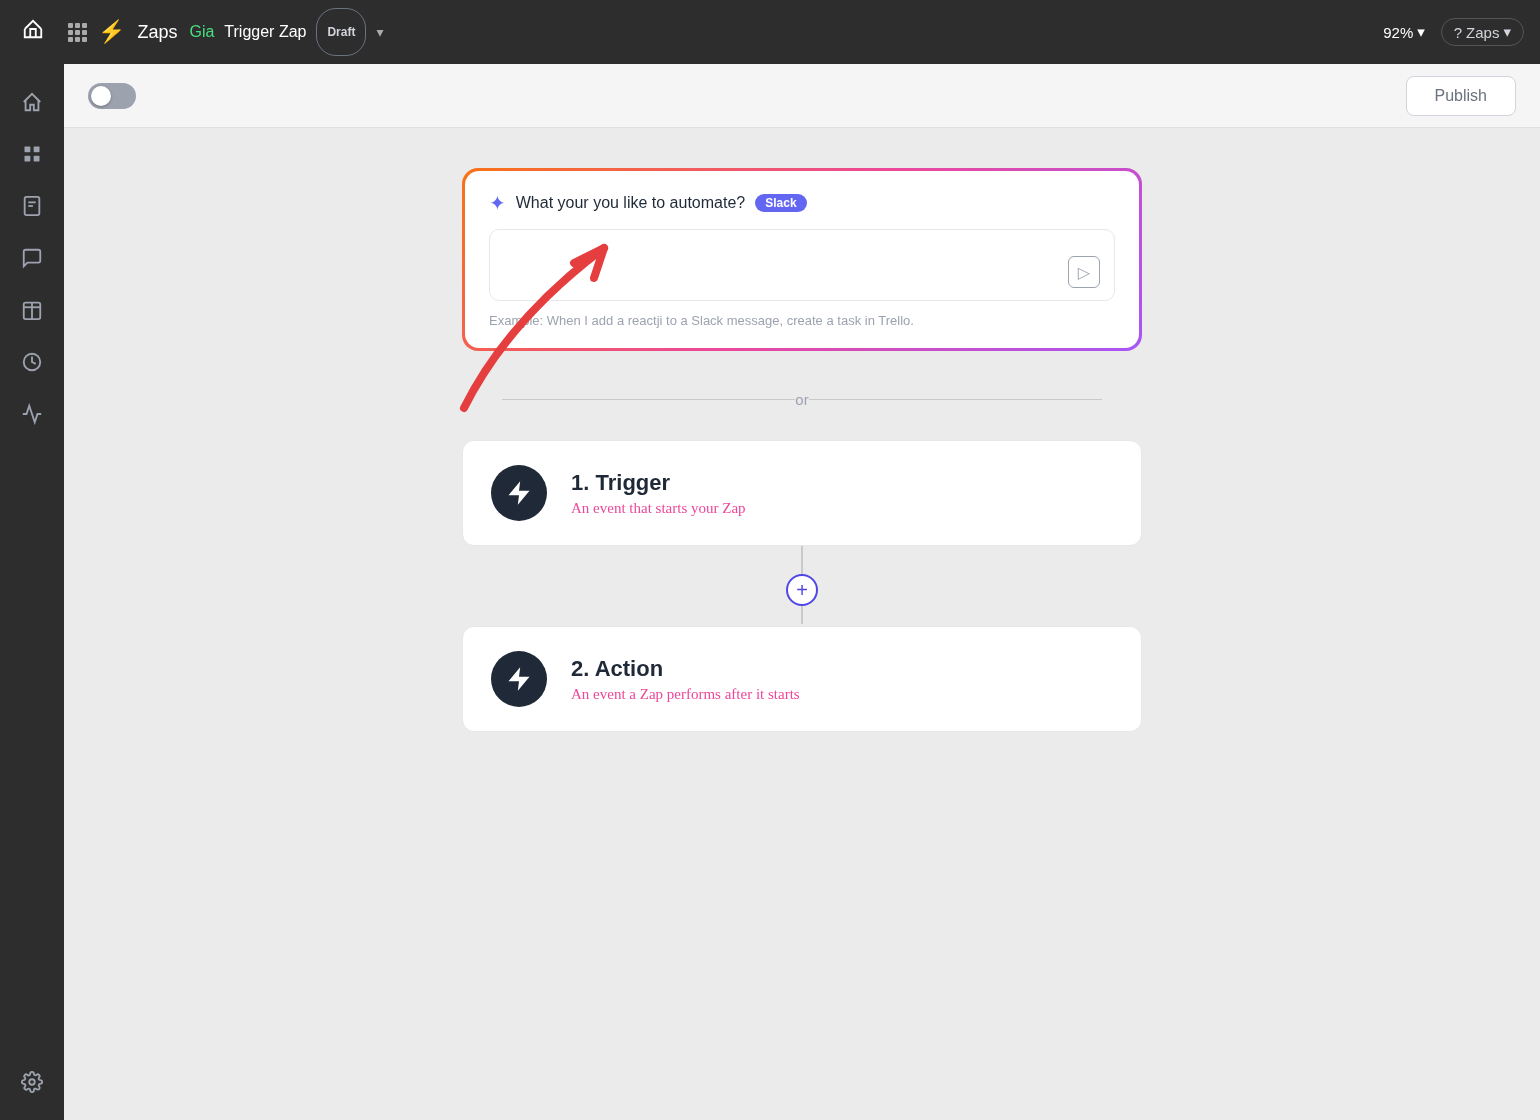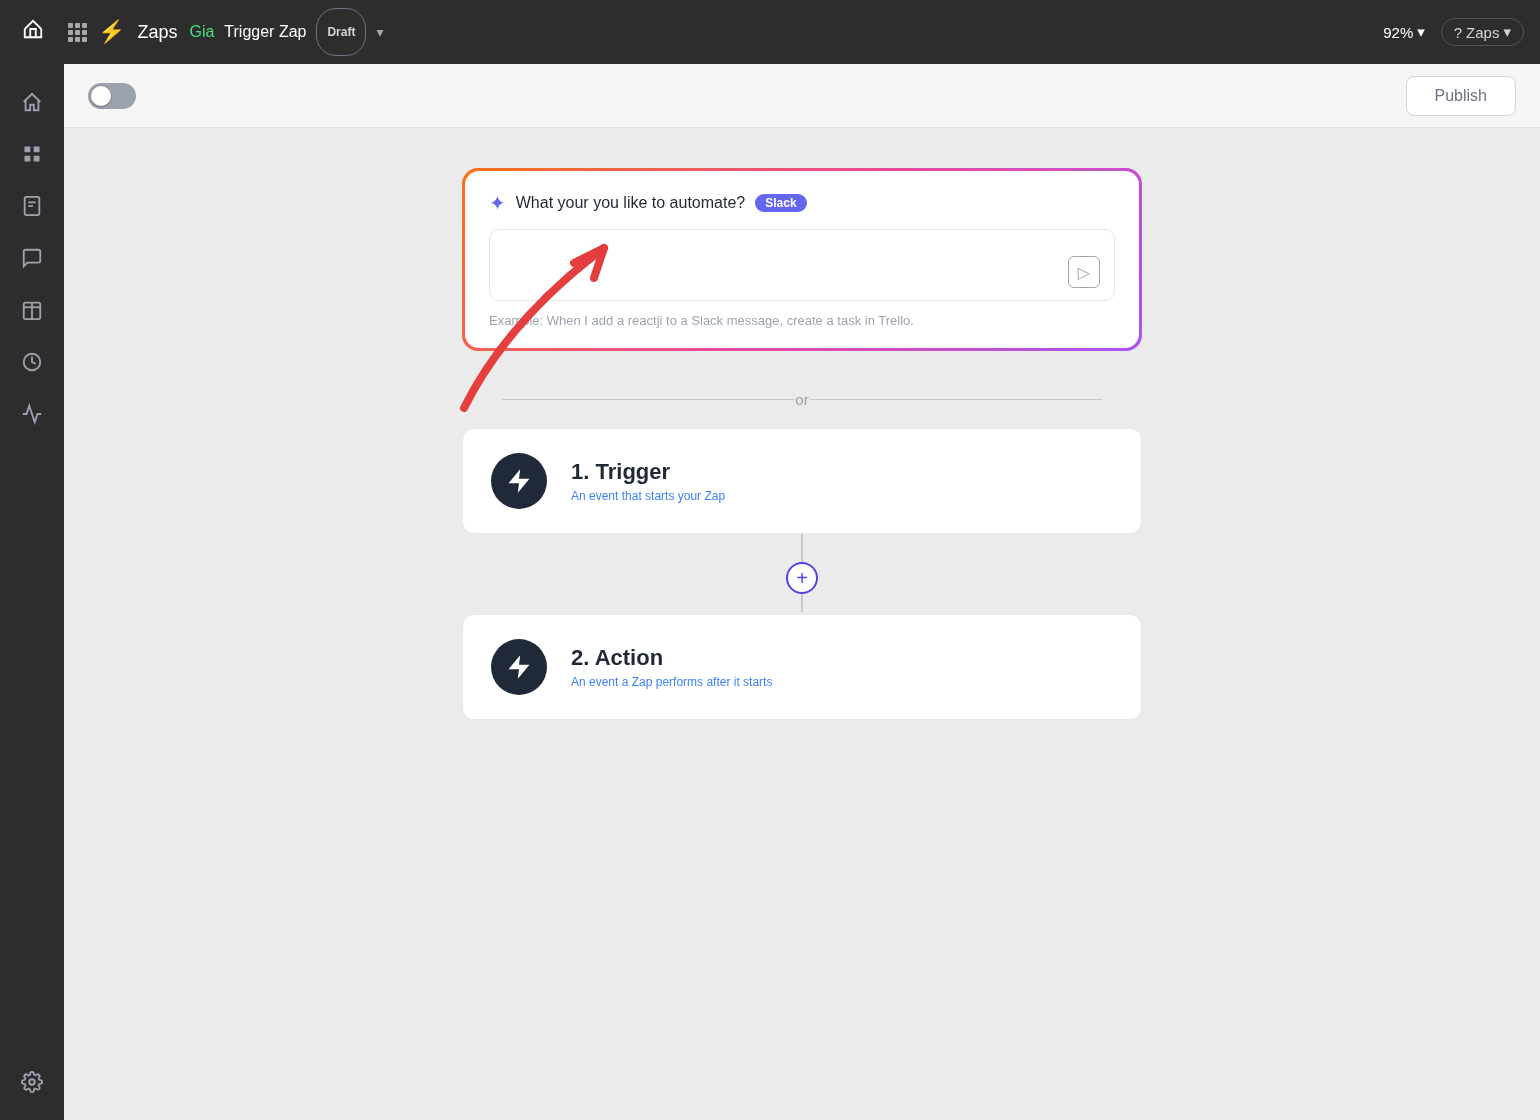--- a/index.html
+++ b/index.html
@@ -148,21 +148,21 @@
       border-radius: 6px;
       background: #fff;
       display: flex; align-items: center; justify-content: center;
       cursor: pointer; color: #9ca3af; font-size: 16px;
     }
     .ai-example { font-size: 13px; color: #9ca3af; }
 
     
     .or-divider {
       display: flex; align-items: center; gap: 0;
-      width: 600px; margin-bottom: 20px; color: #9ca3af; font-size: 15px;
+      width: 600px; margin-bottom: 32px; color: #9ca3af; font-size: 15px;
     }
     .or-line { flex: 1; height: 1px; background: #c9c9c9; }
 
     
     .step-card {
       width: 680px;
       background: #fff;
       border: 1.5px solid #e5e7eb;
       border-radius: 12px;
       display: flex; align-items: center;
@@ -173,21 +173,21 @@
     .step-icon {
       width: 56px; height: 56px;
       background: #1f2937;
       border-radius: 50%;
       display: flex; align-items: center; justify-content: center;
       flex-shrink: 0;
     }
     .step-icon svg { width: 28px; height: 28px; fill: #fff; }
     .step-info { flex: 1; }
     .step-title { font-size: 22px; font-weight: 700; color: #1f2937; margin-bottom: 4px; }
-    .step-desc { font-size: 12px; color: #3b82f6; }
+    .step-desc { font-size: 15px; color: #ec4899; font-family: Liberation Serif, serif; }
 
     
     .connector {
       display: flex; flex-direction: column; align-items: center;
       height: 80px; position: relative;
     }
     .connector-line { width: 2px; height: 28px; background: #c9c9c9; }
     .connector-plus {
       width: 32px; height: 32px;
       border: 2px solid #4f46e5;

